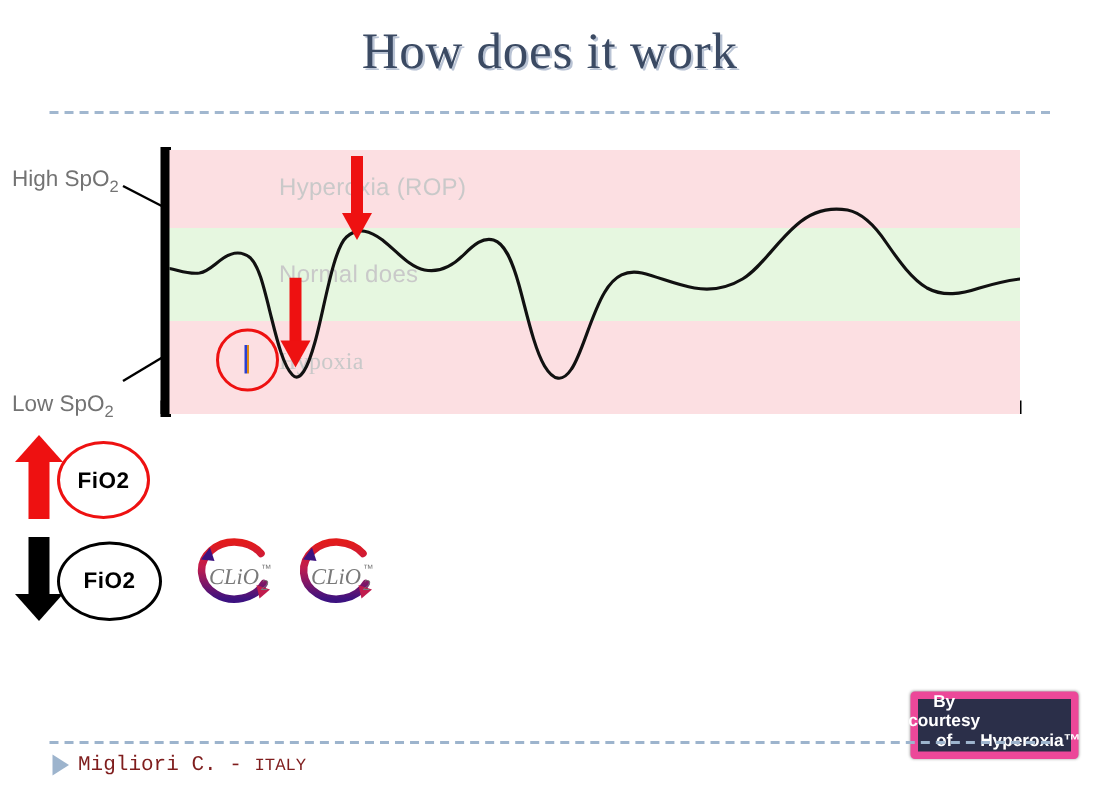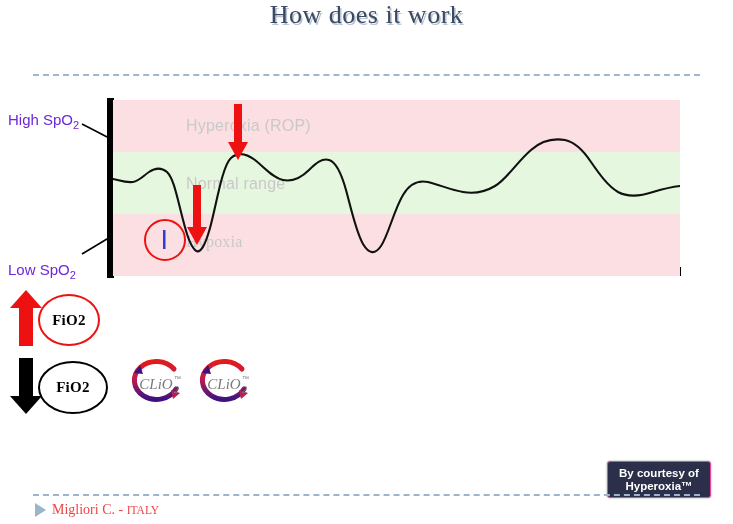--- a/index.html
+++ b/index.html
@@ -4,23 +4,23 @@
 <style>
   html,body{margin:0;padding:0;}
   body{
     width:733px;height:524px;background:#ffffff;overflow:hidden;position:relative;
     font-family:"Liberation Sans",sans-serif;
   }
   #slide{position:absolute;inset:0;background:#fff;}
 
   
   .title{
-    position:absolute;left:0;top:0;width:733px;text-align:center;
+    position:absolute;left:0;top:16px;width:733px;text-align:center;
     font-family:"Liberation Serif",serif;
-    font-size:26px;letter-spacing:.5px;color:#3b4a63;
+    font-size:34px;letter-spacing:.5px;color:#3b4a63;
     text-shadow:1.5px 1.5px 0 #b9c3d4;
     white-space:nowrap;
   }
   .title-rule{
     position:absolute;left:33px;top:74px;width:667px;height:0;
     border-top:2px dashed #9db4cd;opacity:.95;
   }
 
   
   .chart{position:absolute;left:113px;top:100px;width:567px;height:176px;}
@@ -47,62 +47,62 @@
     position:absolute;left:144px;top:219px;width:38px;height:38px;
     border:2px solid #ee1111;border-radius:50%;
   }
   .marker-bar{
     position:absolute;left:17px;top:9px;width:3px;height:19px;
     background:linear-gradient(90deg,#2b3fd0 0 55%,#e08a10 55% 100%);
   }
 
   
   .side-label{
-    position:absolute;color:#6d28d9;font-size:15px;white-space:nowrap;
+    position:absolute;color:#737373;font-size:15px;white-space:nowrap;
     font-family:"Liberation Sans",sans-serif;
   }
   .side-label sub{font-size:11px;}
   .lbl-high{left:8px;top:111px;}
   .lbl-low{left:8px;top:236px;margin-top:25px;}
   .leader{position:absolute;}
   .circ{
     position:absolute;border-radius:50%;display:flex;align-items:center;
     justify-content:center;font-size:15px;font-weight:bold;color:#000;
-    font-family:Liberation Serif, serif;letter-spacing:.3px;
+    font-family:Liberation Sans, sans-serif;letter-spacing:.3px;
   }
   .circ-red{left:38px;top:294px;width:58px;height:48px;border:2.5px solid #ee1111;}
   .circ-black{left:38px;top:361px;width:66px;height:49px;border:2.5px solid #000;}
 
   
   .clio{position:absolute;width:62px;height:56px;}
   .clio-1{left:126px;top:355px;}
   .clio-2{left:194px;top:355px;}
 
   
   .credit{
     position:absolute;left:607px;top:461px;width:102px;height:35px;
-    background:#2b2f49;border:1px solid #ec4899;border-radius:3px;
-    display:flex;flex-direction:column;align-items:center;justify-content:center;
+    background:#2b2f49;border:5px solid #ec4899;border-radius:3px;
+    display:flex;align-items:flex-end;justify-content:center;
     color:#fff;font-size:11.5px;font-weight:bold;line-height:13px;text-align:center;
     box-shadow:0 0 2px rgba(0,0,0,.4);
   }
 
   
   .footer-rule{
     position:absolute;left:33px;top:494px;width:667px;height:0;
     border-top:2px dashed #9db4cd;
   }
   .footer-tri{
     position:absolute;left:35px;top:503px;width:0;height:0;
     border-left:11px solid #9db4cd;border-top:7px solid transparent;
     border-bottom:7px solid transparent;
   }
   .footer-text{
-    position:absolute;left:52px;top:502px;font-size:14px;color:#ef4444;
-    white-space:nowrap;font-family:Liberation Serif, serif;
+    position:absolute;left:52px;top:502px;font-size:14px;color:#7f1d1d;
+    white-space:nowrap;font-family:Liberation Mono, monospace;
   }
   .footer-text .sc{font-size:11.5px;}
 </style>
 </head>
 <body>
 
 <div id="slide">
 
   <div class="title">How does it work</div>
   <div class="title-rule"></div>
@@ -134,21 +134,21 @@
 
   <div class="axis-left"></div>
   <div class="axis-bottom"></div>
 
   <div class="chart">
     <div class="band band-hyper"></div>
     <div class="band band-normal"></div>
     <div class="band band-hypo"></div>
 
     <div class="band-label lbl-hyper">Hyperoxia (ROP)</div>
-    <div class="band-label lbl-normal">Normal range</div>
+    <div class="band-label lbl-normal">Normal does</div>
     <div class="band-label lbl-hypo">Hypoxia</div>
 
     <svg class="trace" width="567" height="176" viewBox="0 0 567 176">
       <path d="M0,79
                C6,80 12,83 20,82
                C26,81 30,76 36,72
                C42,68 48,67 54,72
                C60,78 63,92 68,112
                C72,128 76,144 82,150
                C87,155 92,146 97,128

